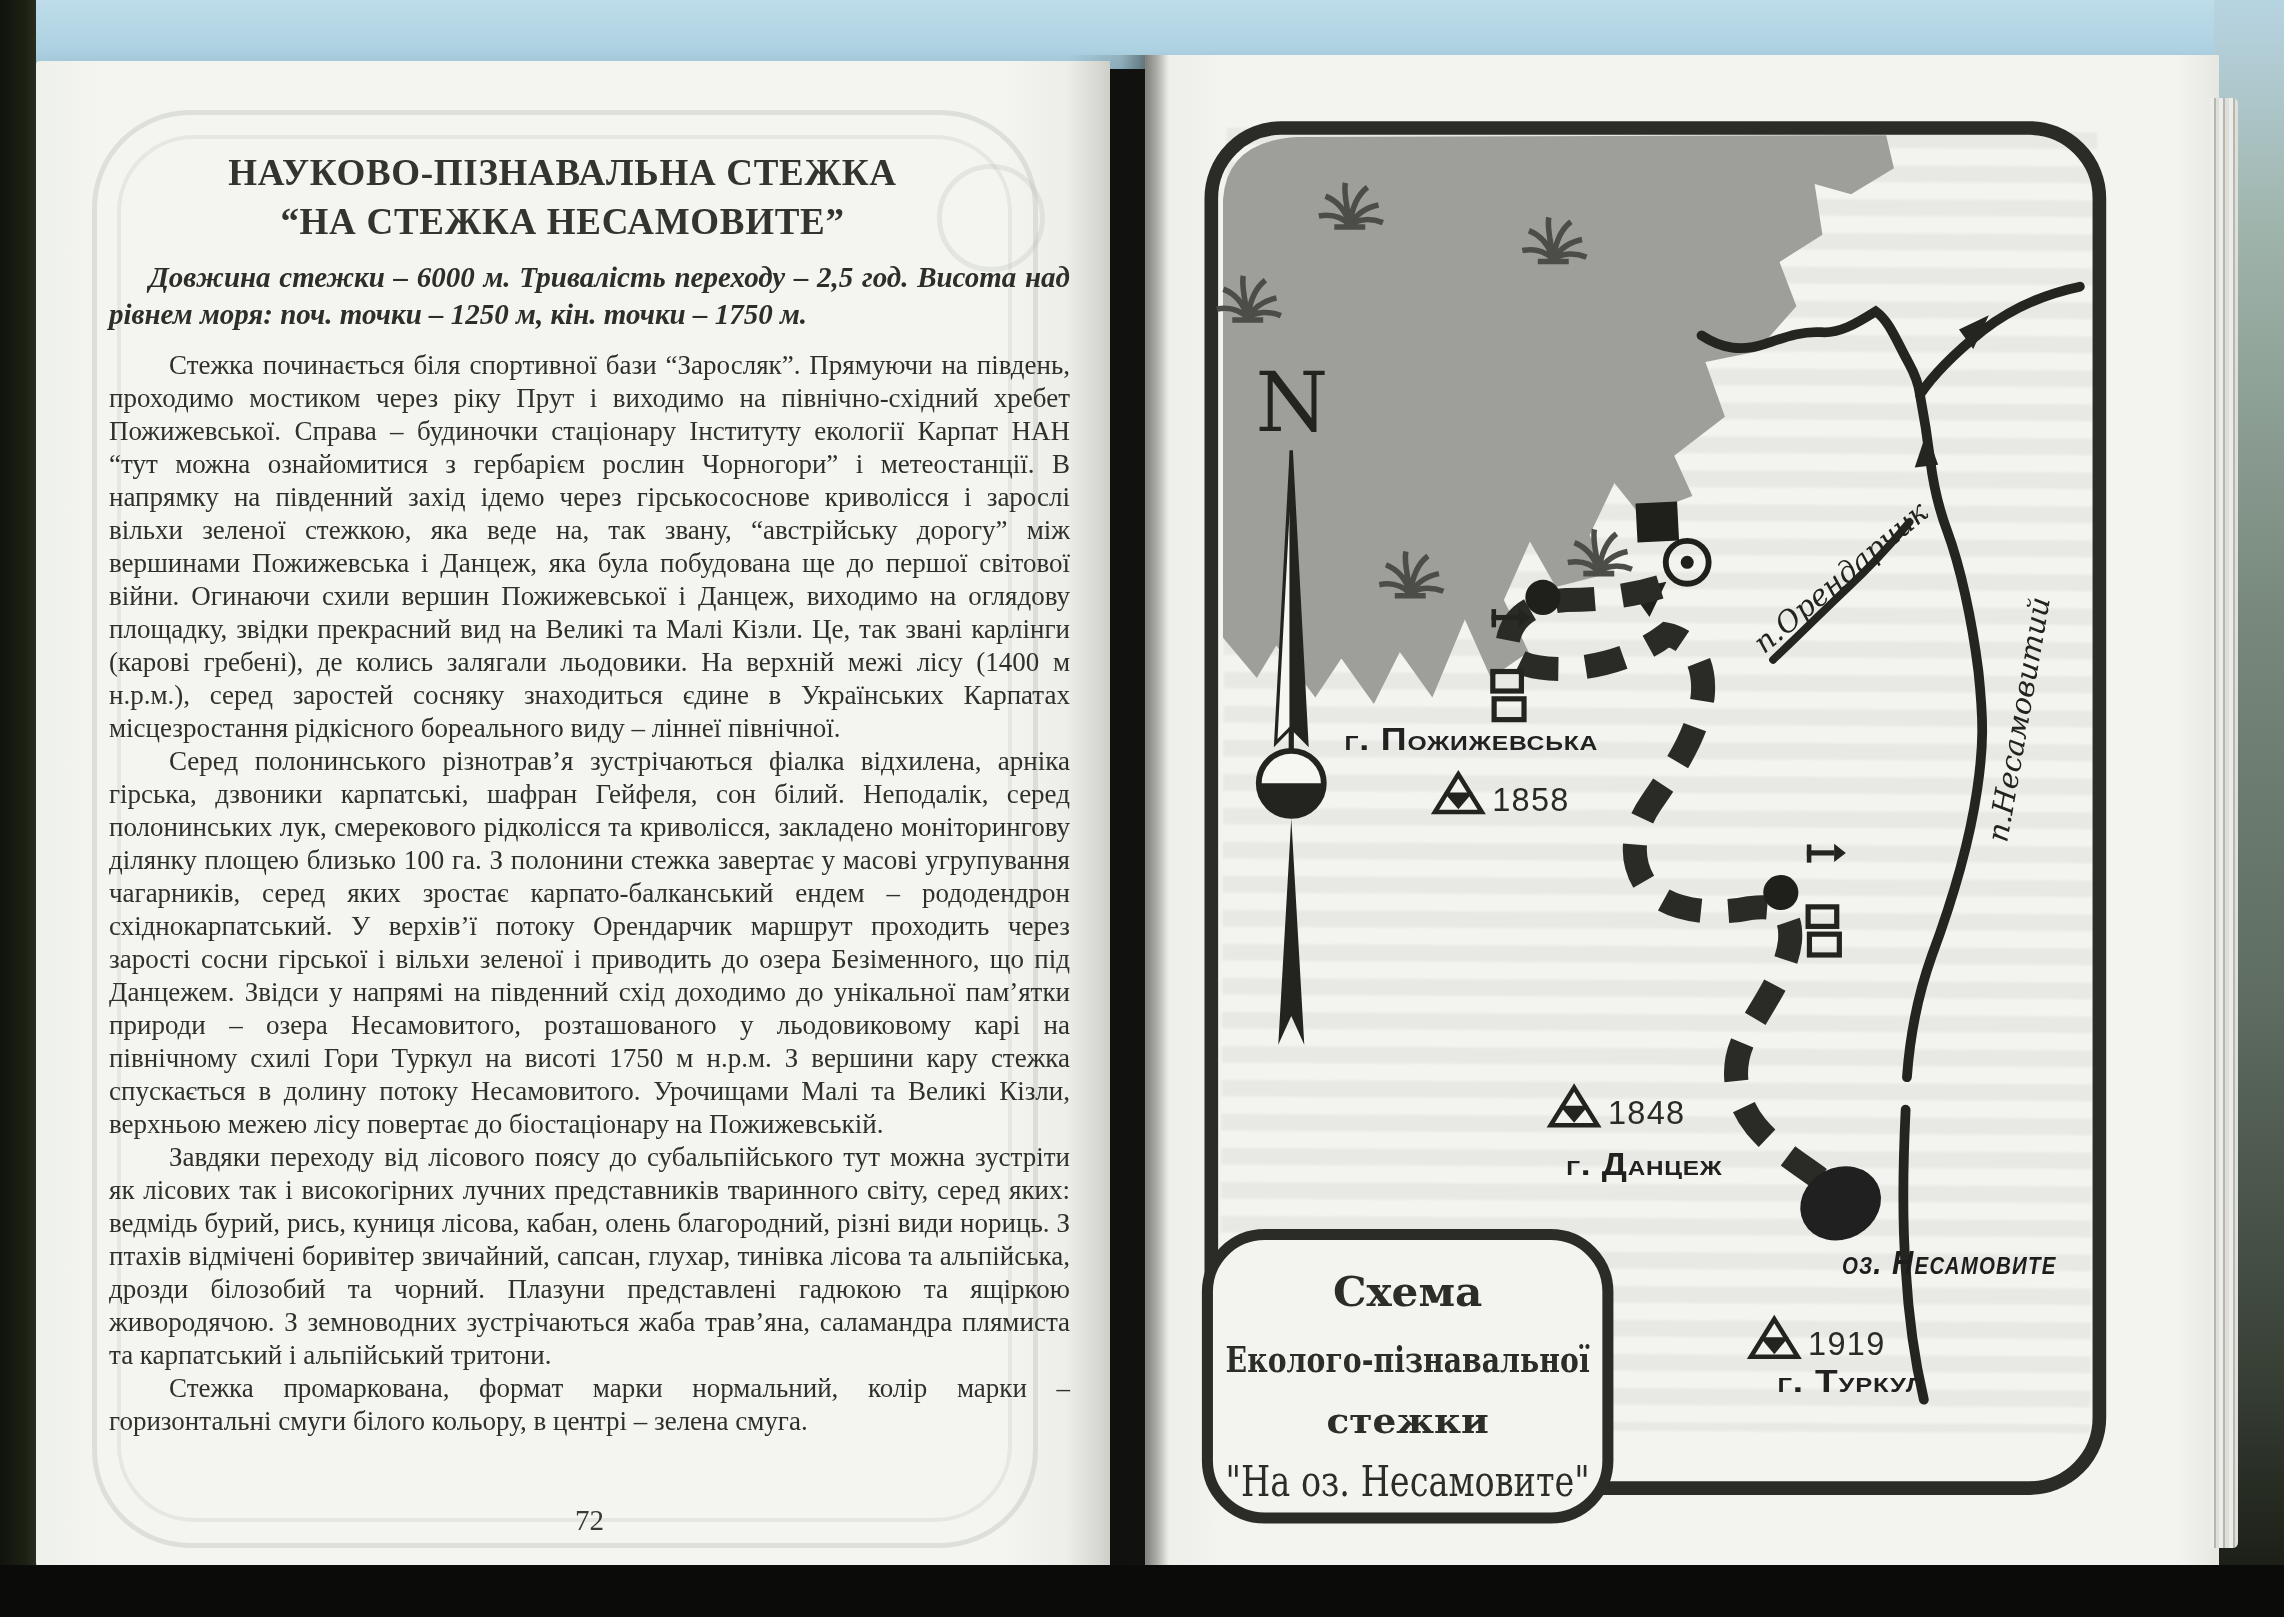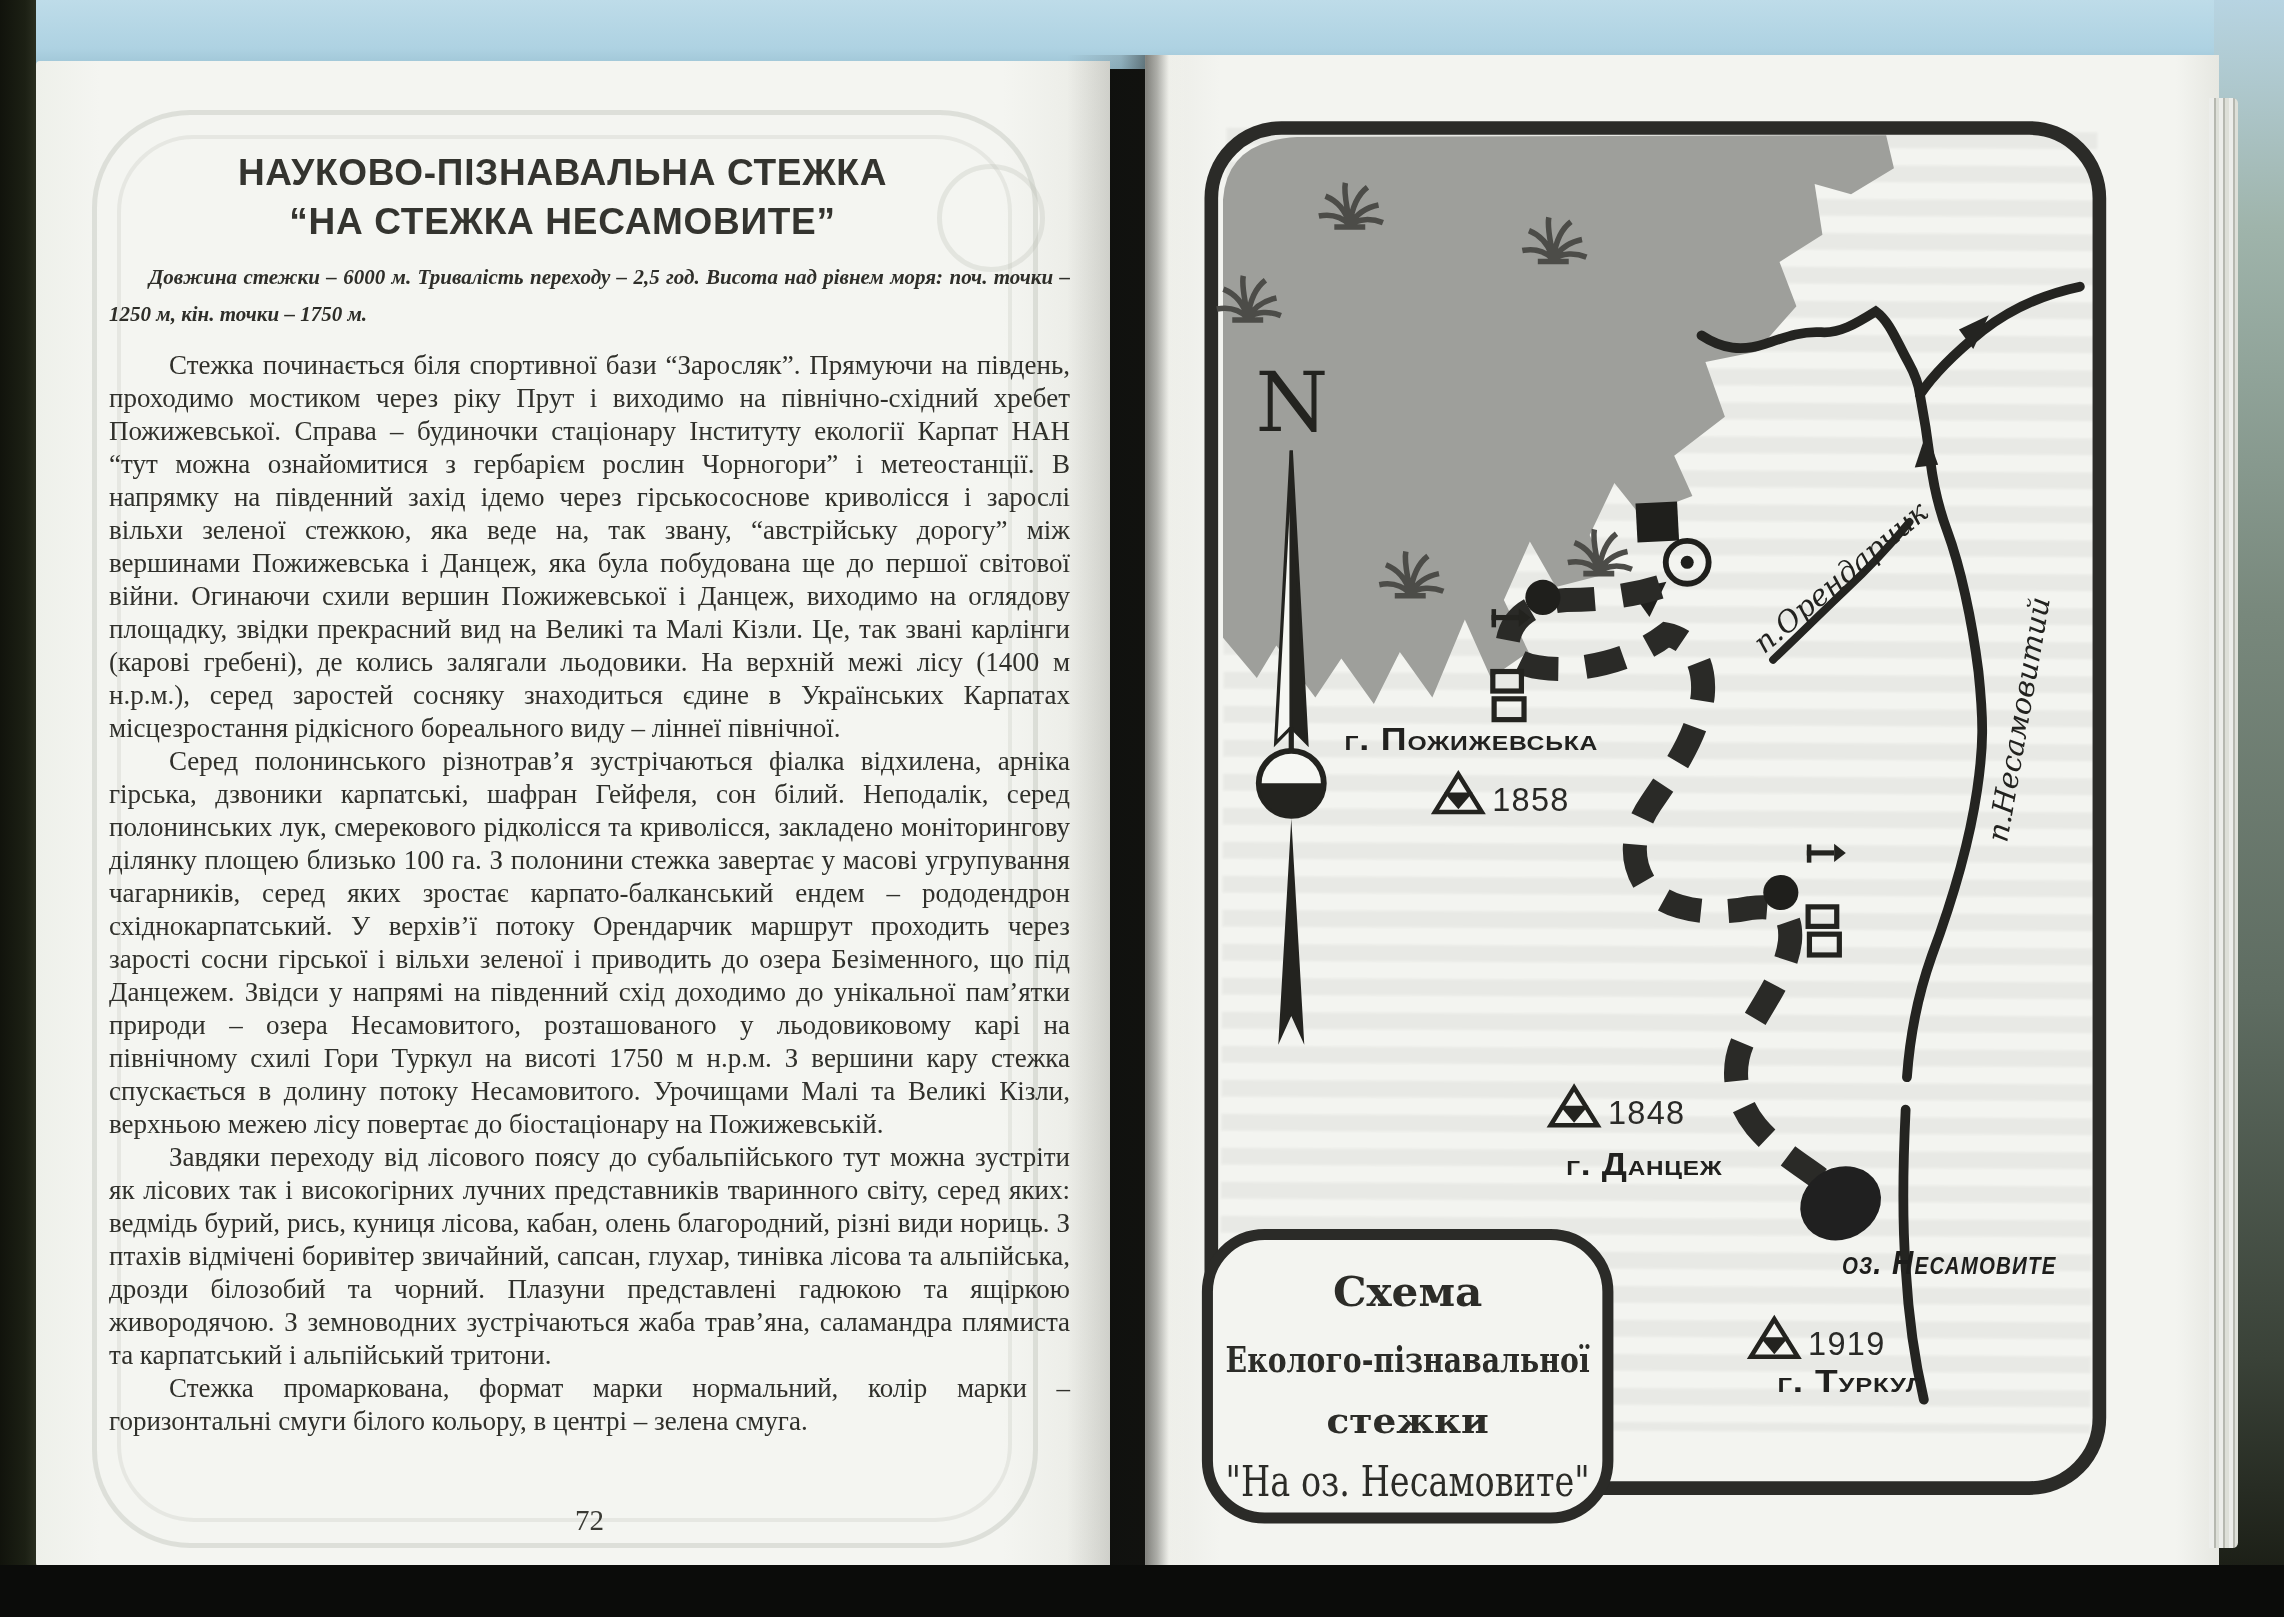--- a/index.html
+++ b/index.html
@@ -27,22 +27,22 @@
   .gutter{left:1067px;top:55px;width:150px;height:1513px;pointer-events:none;
     background:linear-gradient(90deg,rgba(0,0,0,0) 0%,rgba(35,35,30,.16) 36%,rgba(22,22,18,.48) 53%,rgba(30,30,26,.30) 60%,rgba(252,252,246,.14) 68%,rgba(0,0,0,0) 82%);}
   
   .ghost-outer{left:56px;top:49px;width:936px;height:1428px;border:5.9px solid rgba(193,198,188,.45);border-radius:98px;}
   .ghost-inner{left:81px;top:74px;width:887px;height:1379px;border:4.6px solid rgba(203,207,198,.35);border-radius:77px;}
   .ghost-ring{left:901px;top:103px;width:98px;height:98px;border:5.9px solid rgba(188,193,183,.30);border-radius:50%;}
   .bleed{left:1223px;top:130px;width:871px;height:1301px;opacity:.05;transform:rotate(.3deg);
     background:repeating-linear-gradient(180deg,#3c3c36 0 17px,transparent 17px 34px);filter:blur(1.3px);}
   
   .title-wrap{left:87px;top:148px;width:951px;text-align:center;color:#34342f;
-    font-family:Liberation Sans, sans-serif;font-weight:bold;font-size:37px;line-height:49px;letter-spacing:0.7px;}
-  .summary{left:109px;top:259px;width:961px;font-size:21px;line-height:37px;font-style:italic;font-weight:bold;
+    font-family:Liberation Serif, serif;font-weight:bold;font-size:37px;line-height:49px;letter-spacing:0.7px;}
+  .summary{left:109px;top:259px;width:961px;font-size:29px;line-height:37px;font-style:italic;font-weight:bold;
     color:#2e2e29;text-align:justify;text-indent:40px;}
   .bodytext{left:109px;top:349px;width:961px;color:#30302b;font-size:27px;line-height:33px;text-align:justify;}
   .bodytext p{margin:0;text-indent:60px;}
   .pagenum{left:109px;top:1504px;width:961px;text-align:center;font-size:29px;color:#3a3a34;}
   svg text{font-family:"Liberation Sans",sans-serif;}
   .peak-name{font-weight:bold;font-variant:small-caps;font-size:47px;fill:#21211f;letter-spacing:1px;}
   .elev{font-size:50px;fill:#2a2a27;letter-spacing:2px;}
   .stream-label{font-family:"DejaVu Serif",serif;font-style:italic;font-size:45px;fill:#22221f;}
   .lake-label{font-weight:bold;font-style:italic;font-variant:small-caps;font-size:51px;fill:#1d1d1b;letter-spacing:2px;}
   .legend-slab{font-family:"DejaVu Serif",serif;font-weight:bold;fill:#2c2c28;}

